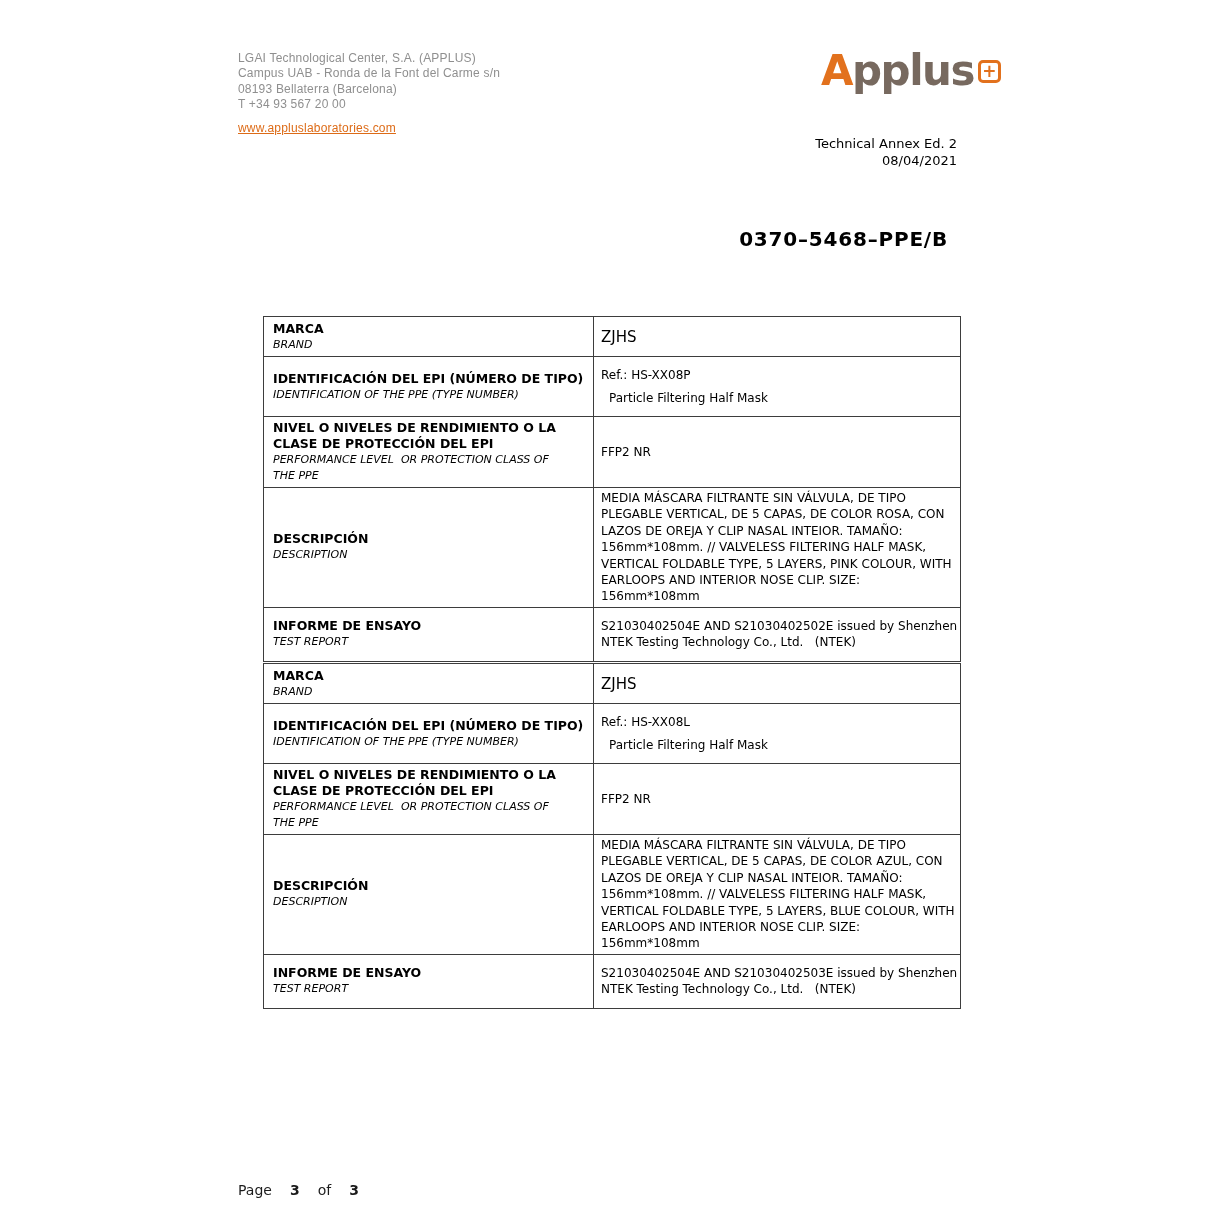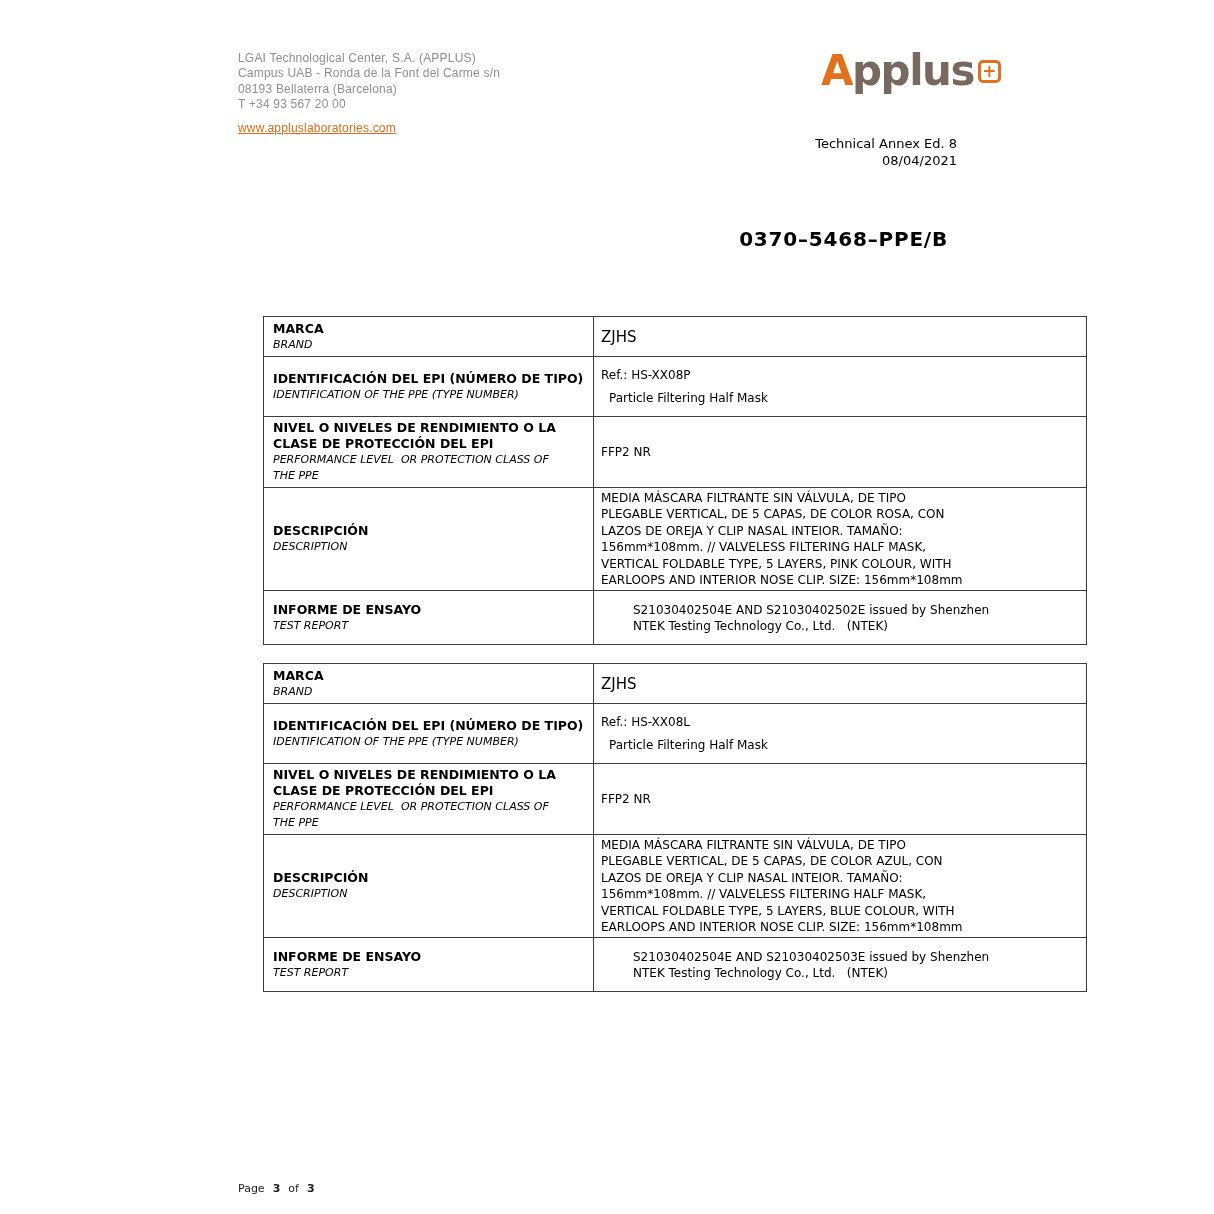--- a/index.html
+++ b/index.html
@@ -42,51 +42,51 @@
   .title-block { position:absolute; left:370px; top:184px; width:400px; text-align:center; }
   .title-main { font-size:20px; font-weight:700; letter-spacing:0.3px; }
   .title-sub  { font-size:16px; font-style:italic; margin-top:2px; letter-spacing:0.3px; }
   .ref-number {
     position:absolute; right:266px; top:227px;
     font-size:20px; font-weight:700; letter-spacing:0.8px; white-space:nowrap;
   }
 
   
   .dtable {
-    position:absolute; left:263px; width:824px;
+    position:absolute; left:263px; width:698px;
     border:1px solid #3d3d3d; box-sizing:border-box; background:#fff;
   }
   .t1 { top:316px; }
   .t2 { top:663px; }
   .trow { display:flex; border-top:1px solid #3d3d3d; box-sizing:border-box; }
   .trow:first-child { border-top:none; }
   .rh1 { min-height:39px; }
   .rh2 { min-height:60px; }
   .rh3 { min-height:70px; }
   .rh4 { min-height:98px; }
-  .rh5 { min-height:54px;gap:32px; }
+  .rh5 { min-height:54px; }
   .tlabel {
     width:330px; box-sizing:border-box; border-right:1px solid #3d3d3d;
     padding:3px 6px 3px 9px;
     display:flex; flex-direction:column; justify-content:center;
   }
   .tvalue {
     flex:1; box-sizing:border-box; padding:2px 1px 2px 7px;
     display:flex; flex-direction:column; justify-content:center;
   }
   .lbl-es { font-weight:700; font-size:12.5px; line-height:16px; white-space:pre-line; }
   .lbl-en { font-style:italic; font-size:11px; line-height:16px; white-space:pre-line; }
   .vline  { font-size:12px; line-height:16.4px; white-space:pre-line; }
   .vline + .vline { margin-top:6px;margin-left:8px; }
   .v-brand { font-size:15px; line-height:18px; }
 
   
   .footer {
     position:absolute; left:238px; top:1182px;
-    font-size:11px; color:#1c1c1c; display:flex; gap:8px; align-items:baseline;
+    font-size:14px; color:#1c1c1c; display:flex; gap:18px; align-items:baseline;
   }
   .footer .b { font-weight:700; }
 </style>
 </head>
 <body>
 
 <div class="page">
 
   <div class="address">
     <div>LGAI Technological Center, S.A. (APPLUS)</div>
@@ -95,21 +95,21 @@
     <div>T +34 93 567 20 00</div>
     <a href="#">www.appluslaboratories.com</a>
   </div>
 
   <div class="logo">
     <span class="logo-text"><span class="logo-a">A</span><span class="logo-rest">pplus</span></span>
     <span class="logo-plus">+</span>
   </div>
 
   <div class="annex-meta">
-    <div>Technical Annex Ed. 8</div>
+    <div>Technical Annex Ed. 2</div>
     <div>08/04/2021</div>
   </div>
 
   <div class="ref-number">0370–5468–PPE/B</div>
 
   <div class="dtable t1">
     <div class="trow rh1">
       <div class="tlabel">
         <div class="lbl-es">MARCA</div>
         <div class="lbl-en">BRAND</div>

